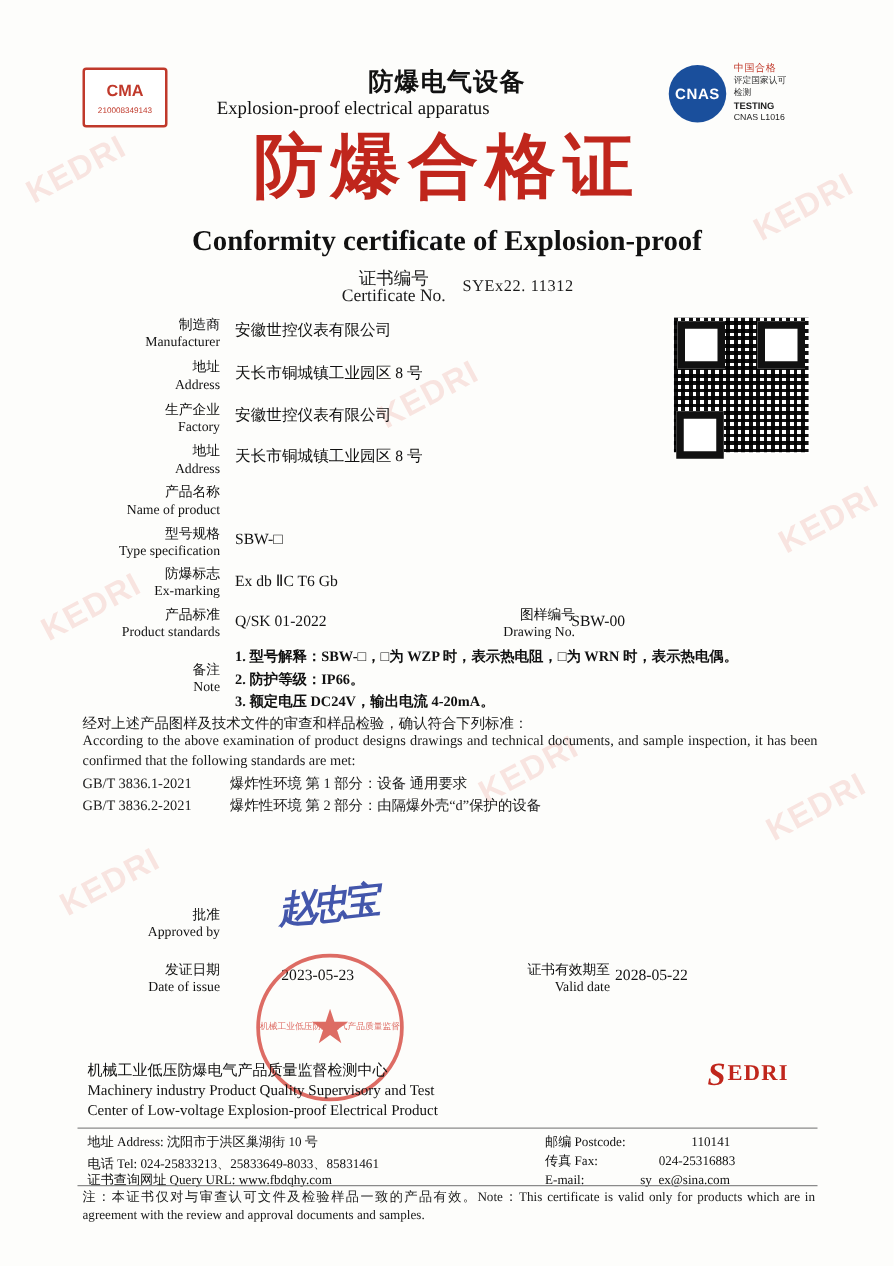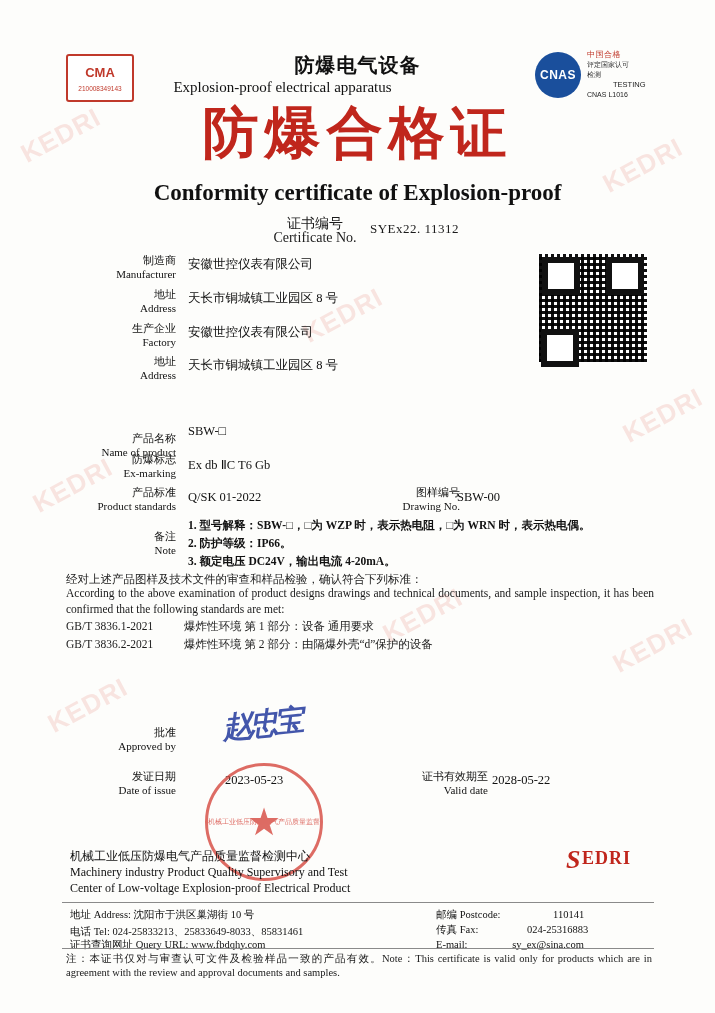--- a/index.html
+++ b/index.html
@@ -121,22 +121,21 @@
     font-size: 8px;
     letter-spacing: 0.5px;
   }
   .cnas-cn2 {
     color: #333;
     font-size: 7px;
   }
   .cnas-en {
     color: #222;
     font-size: 7.5px;
-    font-weight: normal;
-    margin-left: 26px;
+    font-weight: bold;
   }
   .cnas-en2 {
     color: #222;
     font-size: 7px;
   }
 
   
   .big-cn {
     position: absolute;
     left: 0; top: 96px;
@@ -403,25 +402,29 @@
     <div>Factory</div>
   </div>
   <div class="fld-val" style="top:324px;">安徽世控仪表有限公司</div>
 
   <div class="fld-lbl" style="left:60px; top:355px;">
     <div>地址</div>
     <div>Address</div>
   </div>
   <div class="fld-val" style="top:357px;">天长市铜城镇工业园区 8 号</div>
 
-  <div class="fld-lbl" style="left:60px; top:388px;margin-top:44px;">
+  <div class="fld-lbl" style="left:60px; top:388px;">
     <div>产品名称</div>
     <div>Name of product</div>
   </div>
 
+  <div class="fld-lbl" style="left:60px; top:421px;">
+    <div>型号规格</div>
+    <div>Type specification</div>
+  </div>
   <div class="fld-val" style="top:424px;">SBW-□</div>
 
   <div class="fld-lbl" style="left:60px; top:453px;">
     <div>防爆标志</div>
     <div>Ex-marking</div>
   </div>
   <div class="fld-val" style="top:457px;">Ex db ⅡC T6 Gb</div>
 
   <div class="fld-lbl" style="left:60px; top:486px;">
     <div>产品标准</div>

